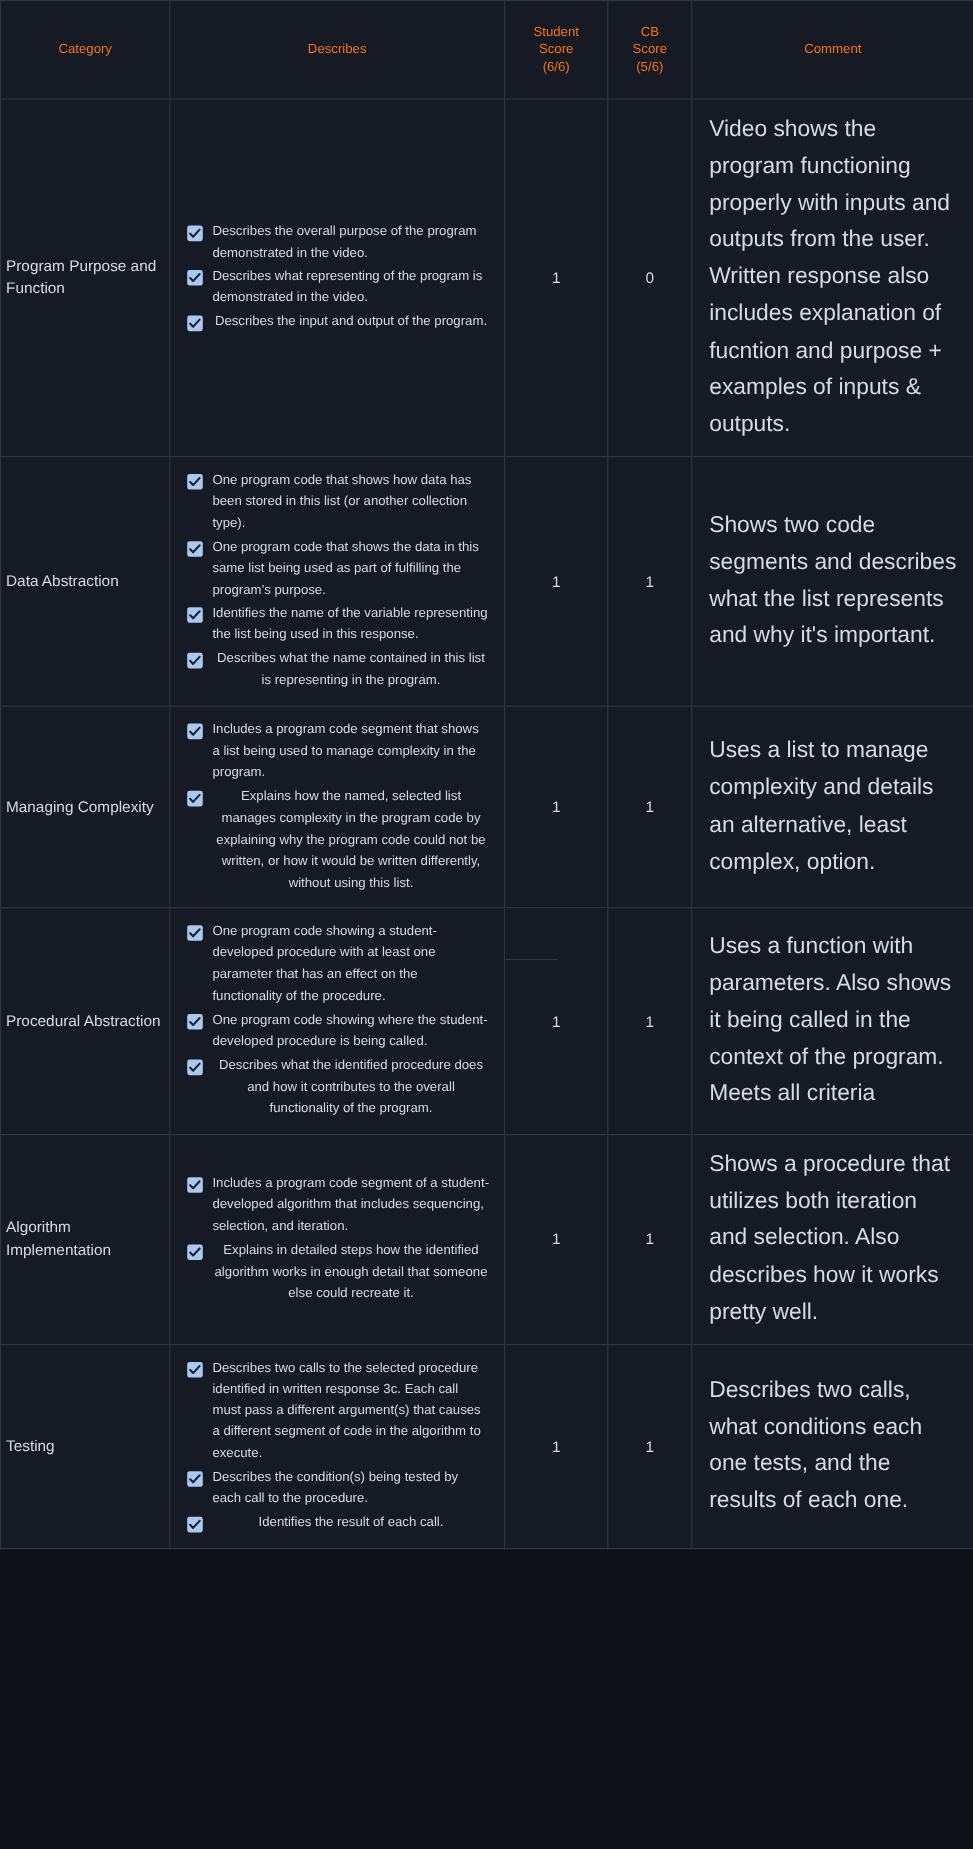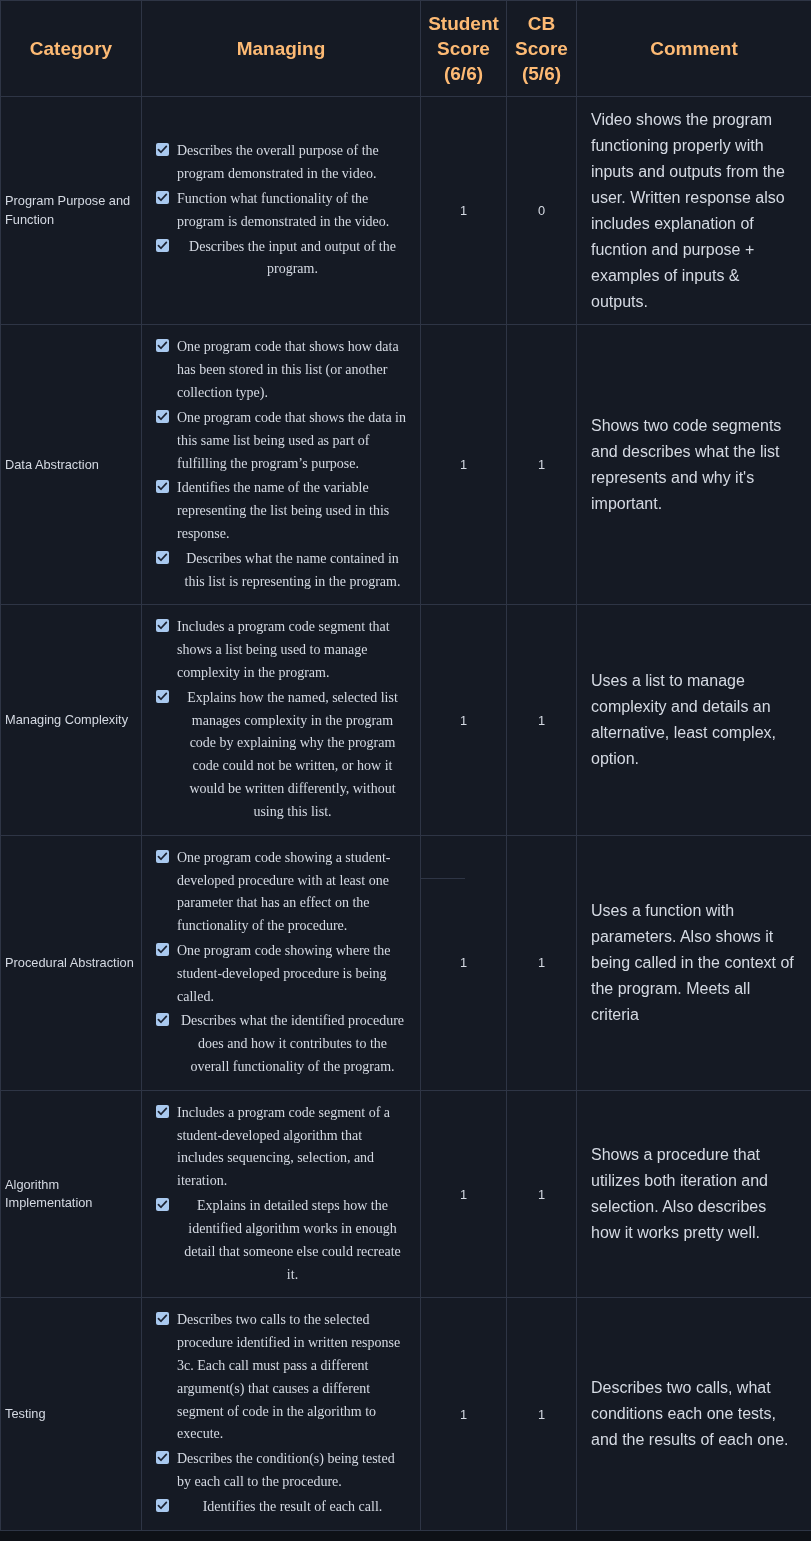--- a/index.html
+++ b/index.html
@@ -40,23 +40,23 @@
   table.rubric td {
     border: 1px solid #2e3545;
     vertical-align: middle;
     background: #151a24;
     box-sizing: border-box;
   }
 
   
   thead th {
     text-align: center;
-    font-size: 19px;
-    font-weight: bold;
-    color: #fdba74;
+    font-size: 11px;
+    font-weight: normal;
+    color: #f97316;
     padding: 10px 6px;
     line-height: 1.32;
     height: 82px;
   }
   .hdr-stack {
     display: block;
   }
   .hdr-stack span {
     display: block;
   }
@@ -89,40 +89,39 @@
     position: absolute;
     left: 0;
     top: 42px;
     width: 52%;
     height: 1px;
     background: #2e3545;
   }
 
   td.comment {
     padding: 10px 14px;
-    font-size: 16px;
+    font-size: 19px;
     line-height: 1.62;
     color: #d5dae3;
     vertical-align: middle;
   }
 
   
   ul.checklist {
     list-style: none;
     margin: 0;
     padding: 0;
   }
   ul.checklist li {
     position: relative;
     padding-left: 21px;
     margin: 0 0 2px 0;
-    font-size: 14px;
+    font-size: 11px;
     line-height: 1.63;
     color: #d5dae3;
-    font-family: Liberation Serif, serif;
   }
   ul.checklist li:last-child { margin-bottom: 0; text-align: center; }
 
   .cbx {
     position: absolute;
     left: 0;
     top: 3px;
     width: 13px;
     height: 13px;
     border-radius: 2px;
@@ -146,21 +145,21 @@
     <colgroup>
       <col class="c-category">
       <col class="c-criteria">
       <col class="c-student">
       <col class="c-cb">
       <col class="c-comment">
     </colgroup>
     <thead>
       <tr>
         <th>Category</th>
-        <th>Managing</th>
+        <th>Describes</th>
         <th>
           <span class="hdr-stack">
             <span>Student</span>
             <span>Score</span>
             <span>(6/6)</span>
           </span>
         </th>
         <th>
           <span class="hdr-stack">
             <span>CB</span>
@@ -178,21 +177,21 @@
             <ul class="checklist">
               <li><span class="cbx">
                   <svg viewBox="0 0 12 12" aria-hidden="true">
                     <path d="M1.6 6.2 L4.3 9 L10.2 2.6" fill="none" stroke="#1b2333" stroke-width="1.9" stroke-linecap="round" stroke-linejoin="round"></path>
                   </svg>
                 </span><span>Describes the overall purpose of the program demonstrated in the video.</span></li>
               <li><span class="cbx">
                   <svg viewBox="0 0 12 12" aria-hidden="true">
                     <path d="M1.6 6.2 L4.3 9 L10.2 2.6" fill="none" stroke="#1b2333" stroke-width="1.9" stroke-linecap="round" stroke-linejoin="round"></path>
                   </svg>
-                </span><span>Function what functionality of the program is demonstrated in the video.</span></li>
+                </span><span>Describes what representing of the program is demonstrated in the video.</span></li>
               <li><span class="cbx">
                   <svg viewBox="0 0 12 12" aria-hidden="true">
                     <path d="M1.6 6.2 L4.3 9 L10.2 2.6" fill="none" stroke="#1b2333" stroke-width="1.9" stroke-linecap="round" stroke-linejoin="round"></path>
                   </svg>
                 </span><span>Describes the input and output of the program.</span></li>
             </ul>
           </td>
           <td class="score"><span>1</span></td>
           <td class="score"><span>0</span></td>
           <td class="comment">Video shows the program functioning properly with inputs and outputs from the user. Written response also includes explanation of fucntion and purpose + examples of inputs &amp; outputs.</td>

